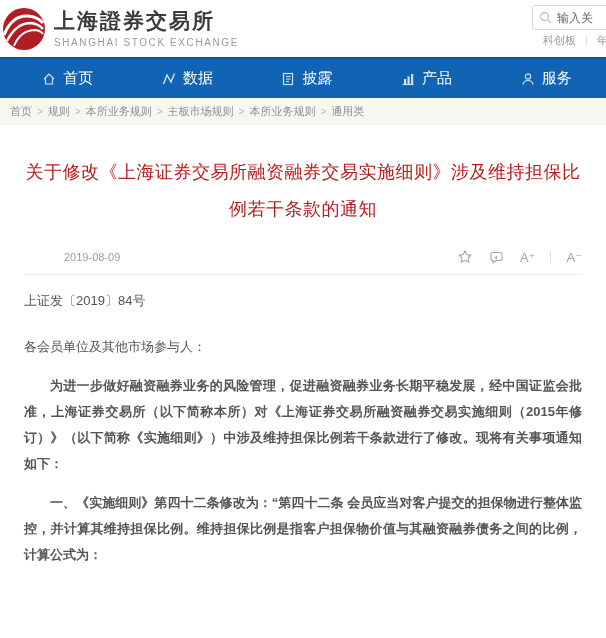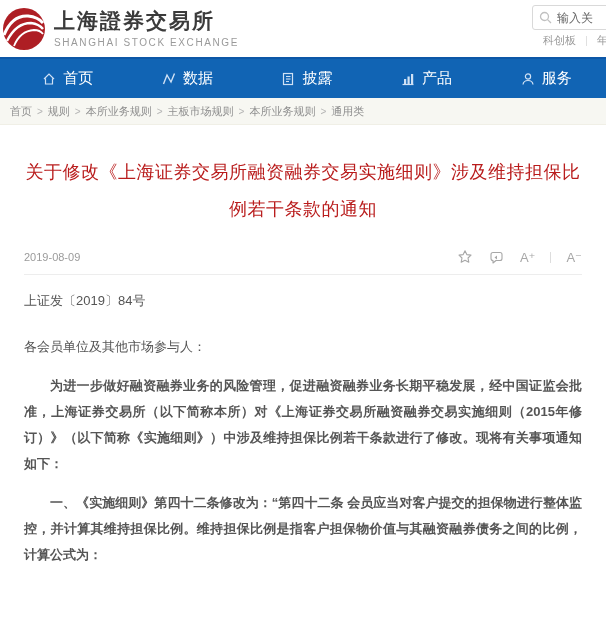--- a/index.html
+++ b/index.html
@@ -31,21 +31,21 @@
   
   .breadcrumb { height:27px; background:#f7f7f2; border-bottom:1px solid #f0efe6;
     display:flex; align-items:center; padding:0 10px; font-size:11px; color:#8f8f8f; white-space:nowrap; }
   .breadcrumb a { color:#8f8f8f; text-decoration:none; }
   .breadcrumb .bsep { color:#b5b5b5; margin:0 5px; font-size:10px; }
   
   .article { padding:0 24px; }
   .article h1 { margin-top:29px; text-align:center; font-size:18px; font-weight:400;
     color:#b91c1c; line-height:37px; letter-spacing:0.5px; }
   .meta-row { margin-top:21px; display:flex; justify-content:space-between; align-items:center; }
-  .pub-date { font-size:11px; color:#9b9b9b; }
+  .pub-date { font-size:11px; color:#9b9b9b;margin-left:40px; }
   .tools { display:flex; align-items:center; gap:15px; color:#a7a7a7; }
   .tools .tool { cursor:pointer; display:flex; align-items:center; }
   .tools .fontsize { font-size:13px; color:#a7a7a7; }
   .tools .tsep { width:1px; height:11px; background:#ddd; }
   .divider { border:none; border-top:1px solid #ededed; margin-top:9px; }
   .doc-number { text-align:center; font-size:13px; color:#555; margin-top:15px; }
   .body-text p { font-size:13px; line-height:26px; color:#555; text-align:justify; margin-top:13px; }
   .body-text p.salutation { margin-top:20px; text-indent:0; }
   .body-text p.indent { text-indent:2em;font-weight:bold; }
 </style>

